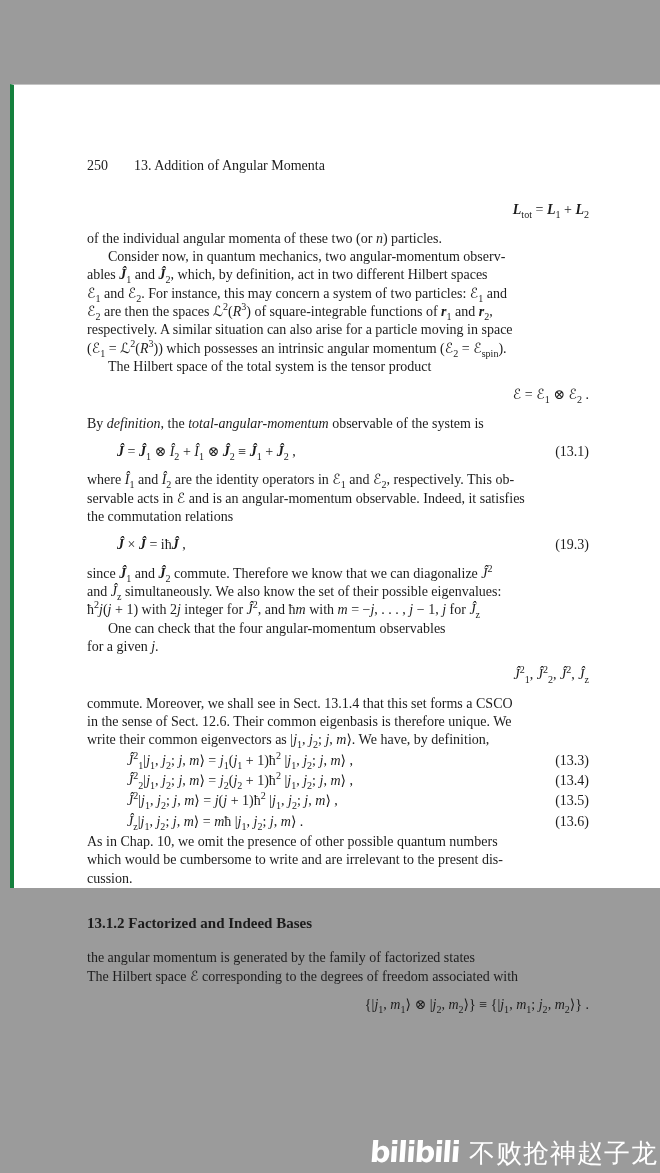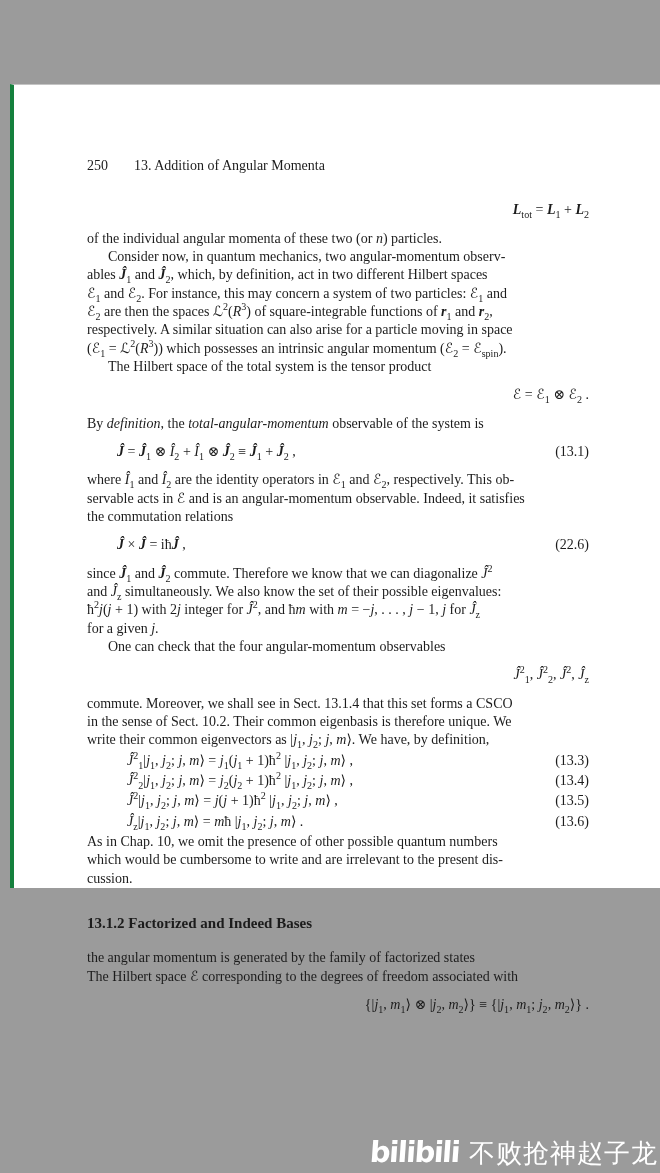--- a/index.html
+++ b/index.html
@@ -17,21 +17,21 @@
     padding:72px 76px 0 73px;
     color:#1c1c1c;font-size:14px;line-height:1.31;
   }
   .page-header{display:flex;gap:26px;margin-bottom:26px;}
   .line{white-space:nowrap;}
   .indent{text-indent:21px;}
   .eq{margin:10px 0 10px 30px;white-space:nowrap;text-align:right;}
   .eqrow{display:flex;justify-content:space-between;align-items:baseline;margin:10px 0;}
   .eqrow .eqbody{margin-left:30px;white-space:nowrap;}
   .eqrow.tight{margin:2px 0;}
-  .eqrow.tight .eqbody{margin-left:40px;font-family:Liberation Serif, serif;}
+  .eqrow.tight .eqbody{margin-left:40px;}
   .eqnum{white-space:nowrap;}
   .heading{font-weight:bold;font-size:15px;margin:26px 0 16px;white-space:nowrap;}
   sub,sup{font-size:0.72em;line-height:0;}
   .watermark{
     position:absolute;right:2px;bottom:2px;
     display:flex;align-items:baseline;gap:10px;color:#ffffff;
   }
   .bili-logo{
     font-family:"DejaVu Sans",sans-serif;font-weight:bold;font-size:29px;
     letter-spacing:-1.5px;transform:skewX(-4deg);
@@ -68,31 +68,31 @@
       <span class="eqbody"><b><i>Ĵ</i></b> = <b><i>Ĵ</i></b><sub>1</sub> ⊗ <i>Î</i><sub>2</sub> + <i>Î</i><sub>1</sub> ⊗ <b><i>Ĵ</i></b><sub>2</sub> ≡ <b><i>Ĵ</i></b><sub>1</sub> + <b><i>Ĵ</i></b><sub>2</sub> ,</span>
       <span class="eqnum">(13.1)</span>
     </div>
 
     <div class="line">where <i>Î</i><sub>1</sub> and <i>Î</i><sub>2</sub> are the identity operators in ℰ<sub>1</sub> and ℰ<sub>2</sub>, respectively. This ob-</div>
     <div class="line">servable acts in ℰ and is an angular-momentum observable. Indeed, it satisfies</div>
     <div class="line">the commutation relations</div>
 
     <div class="eqrow">
       <span class="eqbody"><b><i>Ĵ</i></b> × <b><i>Ĵ</i></b> = iħ<b><i>Ĵ</i></b> ,</span>
-      <span class="eqnum">(22.6)</span>
+      <span class="eqnum">(19.3)</span>
     </div>
 
     <div class="line">since <b><i>Ĵ</i></b><sub>1</sub> and <b><i>Ĵ</i></b><sub>2</sub> commute. Therefore we know that we can diagonalize <i>Ĵ</i><sup>2</sup></div>
     <div class="line">and <i>Ĵ</i><sub>z</sub> simultaneously. We also know the set of their possible eigenvalues:</div>
     <div class="line">ħ<sup>2</sup><i>j</i>(<i>j</i> + 1) with 2<i>j</i> integer for <i>Ĵ</i><sup>2</sup>, and ħ<i>m</i> with <i>m</i> = −<i>j</i>, . . . , <i>j</i> − 1, <i>j</i> for <i>Ĵ</i><sub>z</sub></div>
+    <div class="line indent">One can check that the four angular-momentum observables</div>
     <div class="line">for a given <i>j</i>.</div>
-    <div class="line indent">One can check that the four angular-momentum observables</div>
     <div class="eq"><i>Ĵ</i><sup>2</sup><sub>1</sub>, <i>Ĵ</i><sup>2</sup><sub>2</sub>, <i>Ĵ</i><sup>2</sup>, <i>Ĵ</i><sub>z</sub></div>
     <div class="line">commute. Moreover, we shall see in Sect. 13.1.4 that this set forms a CSCO</div>
-    <div class="line">in the sense of Sect. 10.2. Their common eigenbasis is therefore unique. We</div>
+    <div class="line">in the sense of Sect. 12.6. Their common eigenbasis is therefore unique. We</div>
     <div class="line">write their common eigenvectors as |<i>j</i><sub>1</sub>, <i>j</i><sub>2</sub>; <i>j</i>, <i>m</i>⟩. We have, by definition,</div>
 
     <div class="eqrow tight">
       <span class="eqbody"><i>Ĵ</i><sup>2</sup><sub>1</sub>|<i>j</i><sub>1</sub>, <i>j</i><sub>2</sub>; <i>j</i>, <i>m</i>⟩ = <i>j</i><sub>1</sub>(<i>j</i><sub>1</sub> + 1)ħ<sup>2</sup> |<i>j</i><sub>1</sub>, <i>j</i><sub>2</sub>; <i>j</i>, <i>m</i>⟩ ,</span>
       <span class="eqnum">(13.3)</span>
     </div>
     <div class="eqrow tight">
       <span class="eqbody"><i>Ĵ</i><sup>2</sup><sub>2</sub>|<i>j</i><sub>1</sub>, <i>j</i><sub>2</sub>; <i>j</i>, <i>m</i>⟩ = <i>j</i><sub>2</sub>(<i>j</i><sub>2</sub> + 1)ħ<sup>2</sup> |<i>j</i><sub>1</sub>, <i>j</i><sub>2</sub>; <i>j</i>, <i>m</i>⟩ ,</span>
       <span class="eqnum">(13.4)</span>
     </div>

